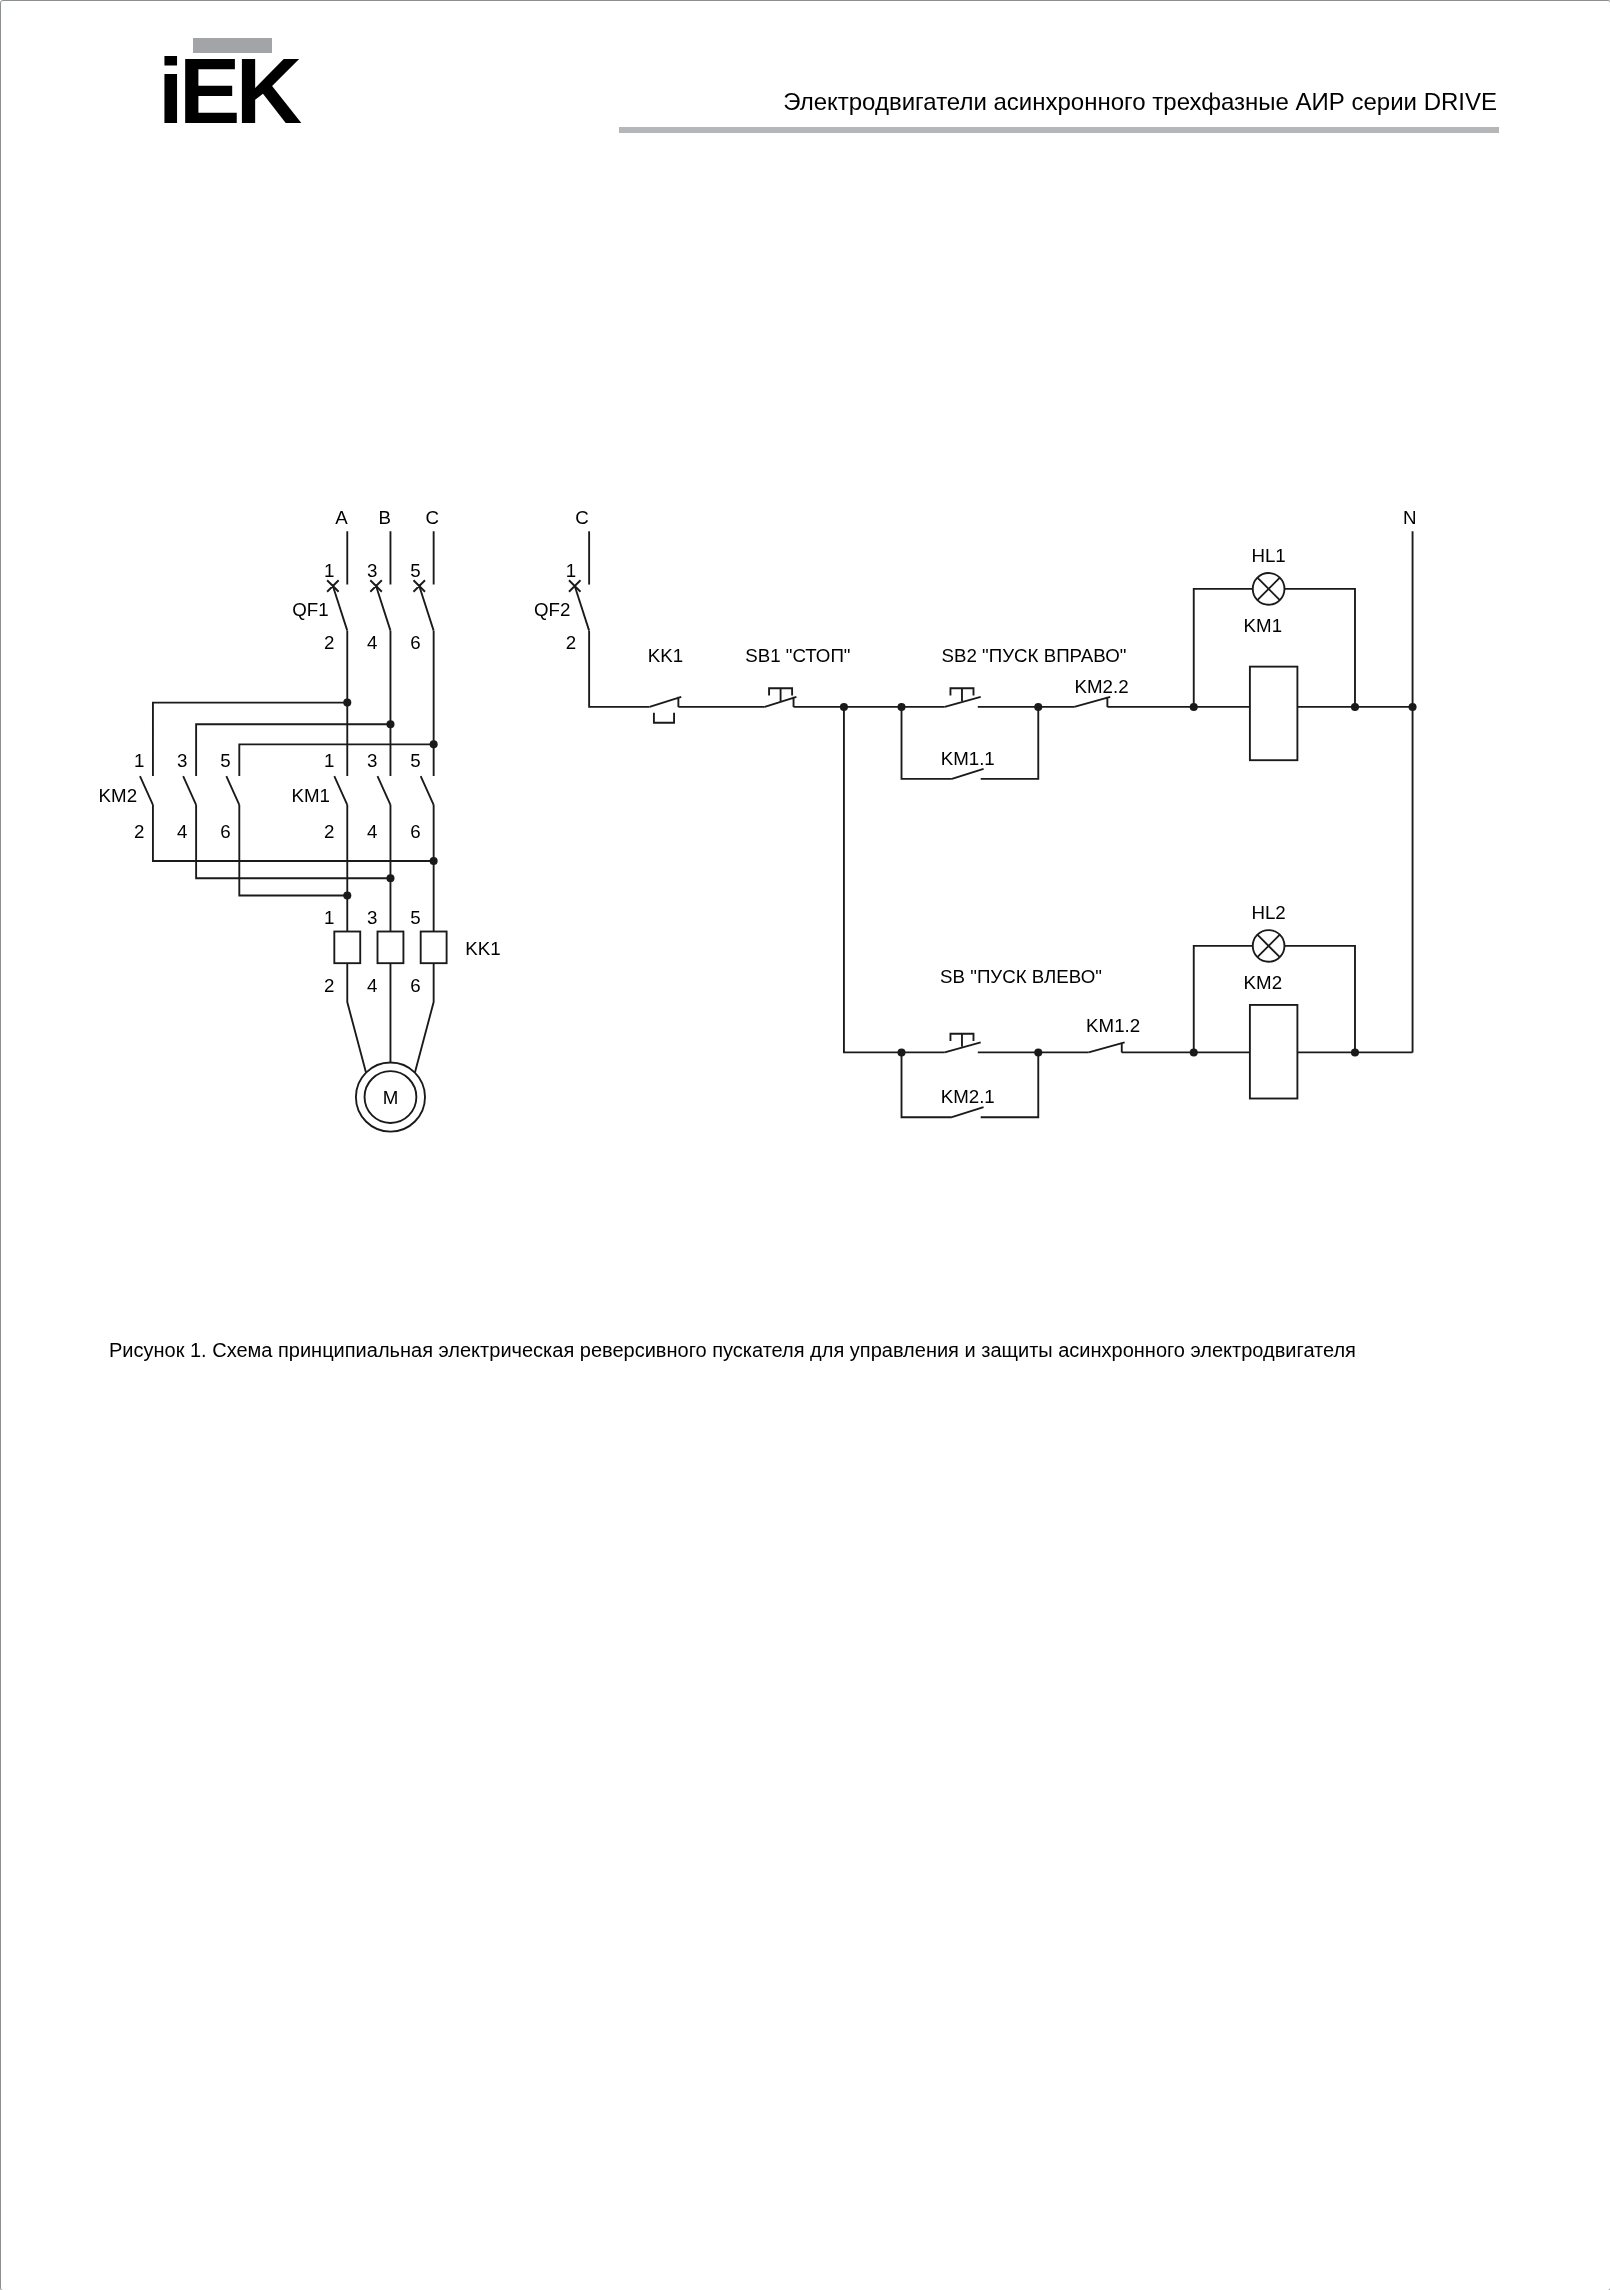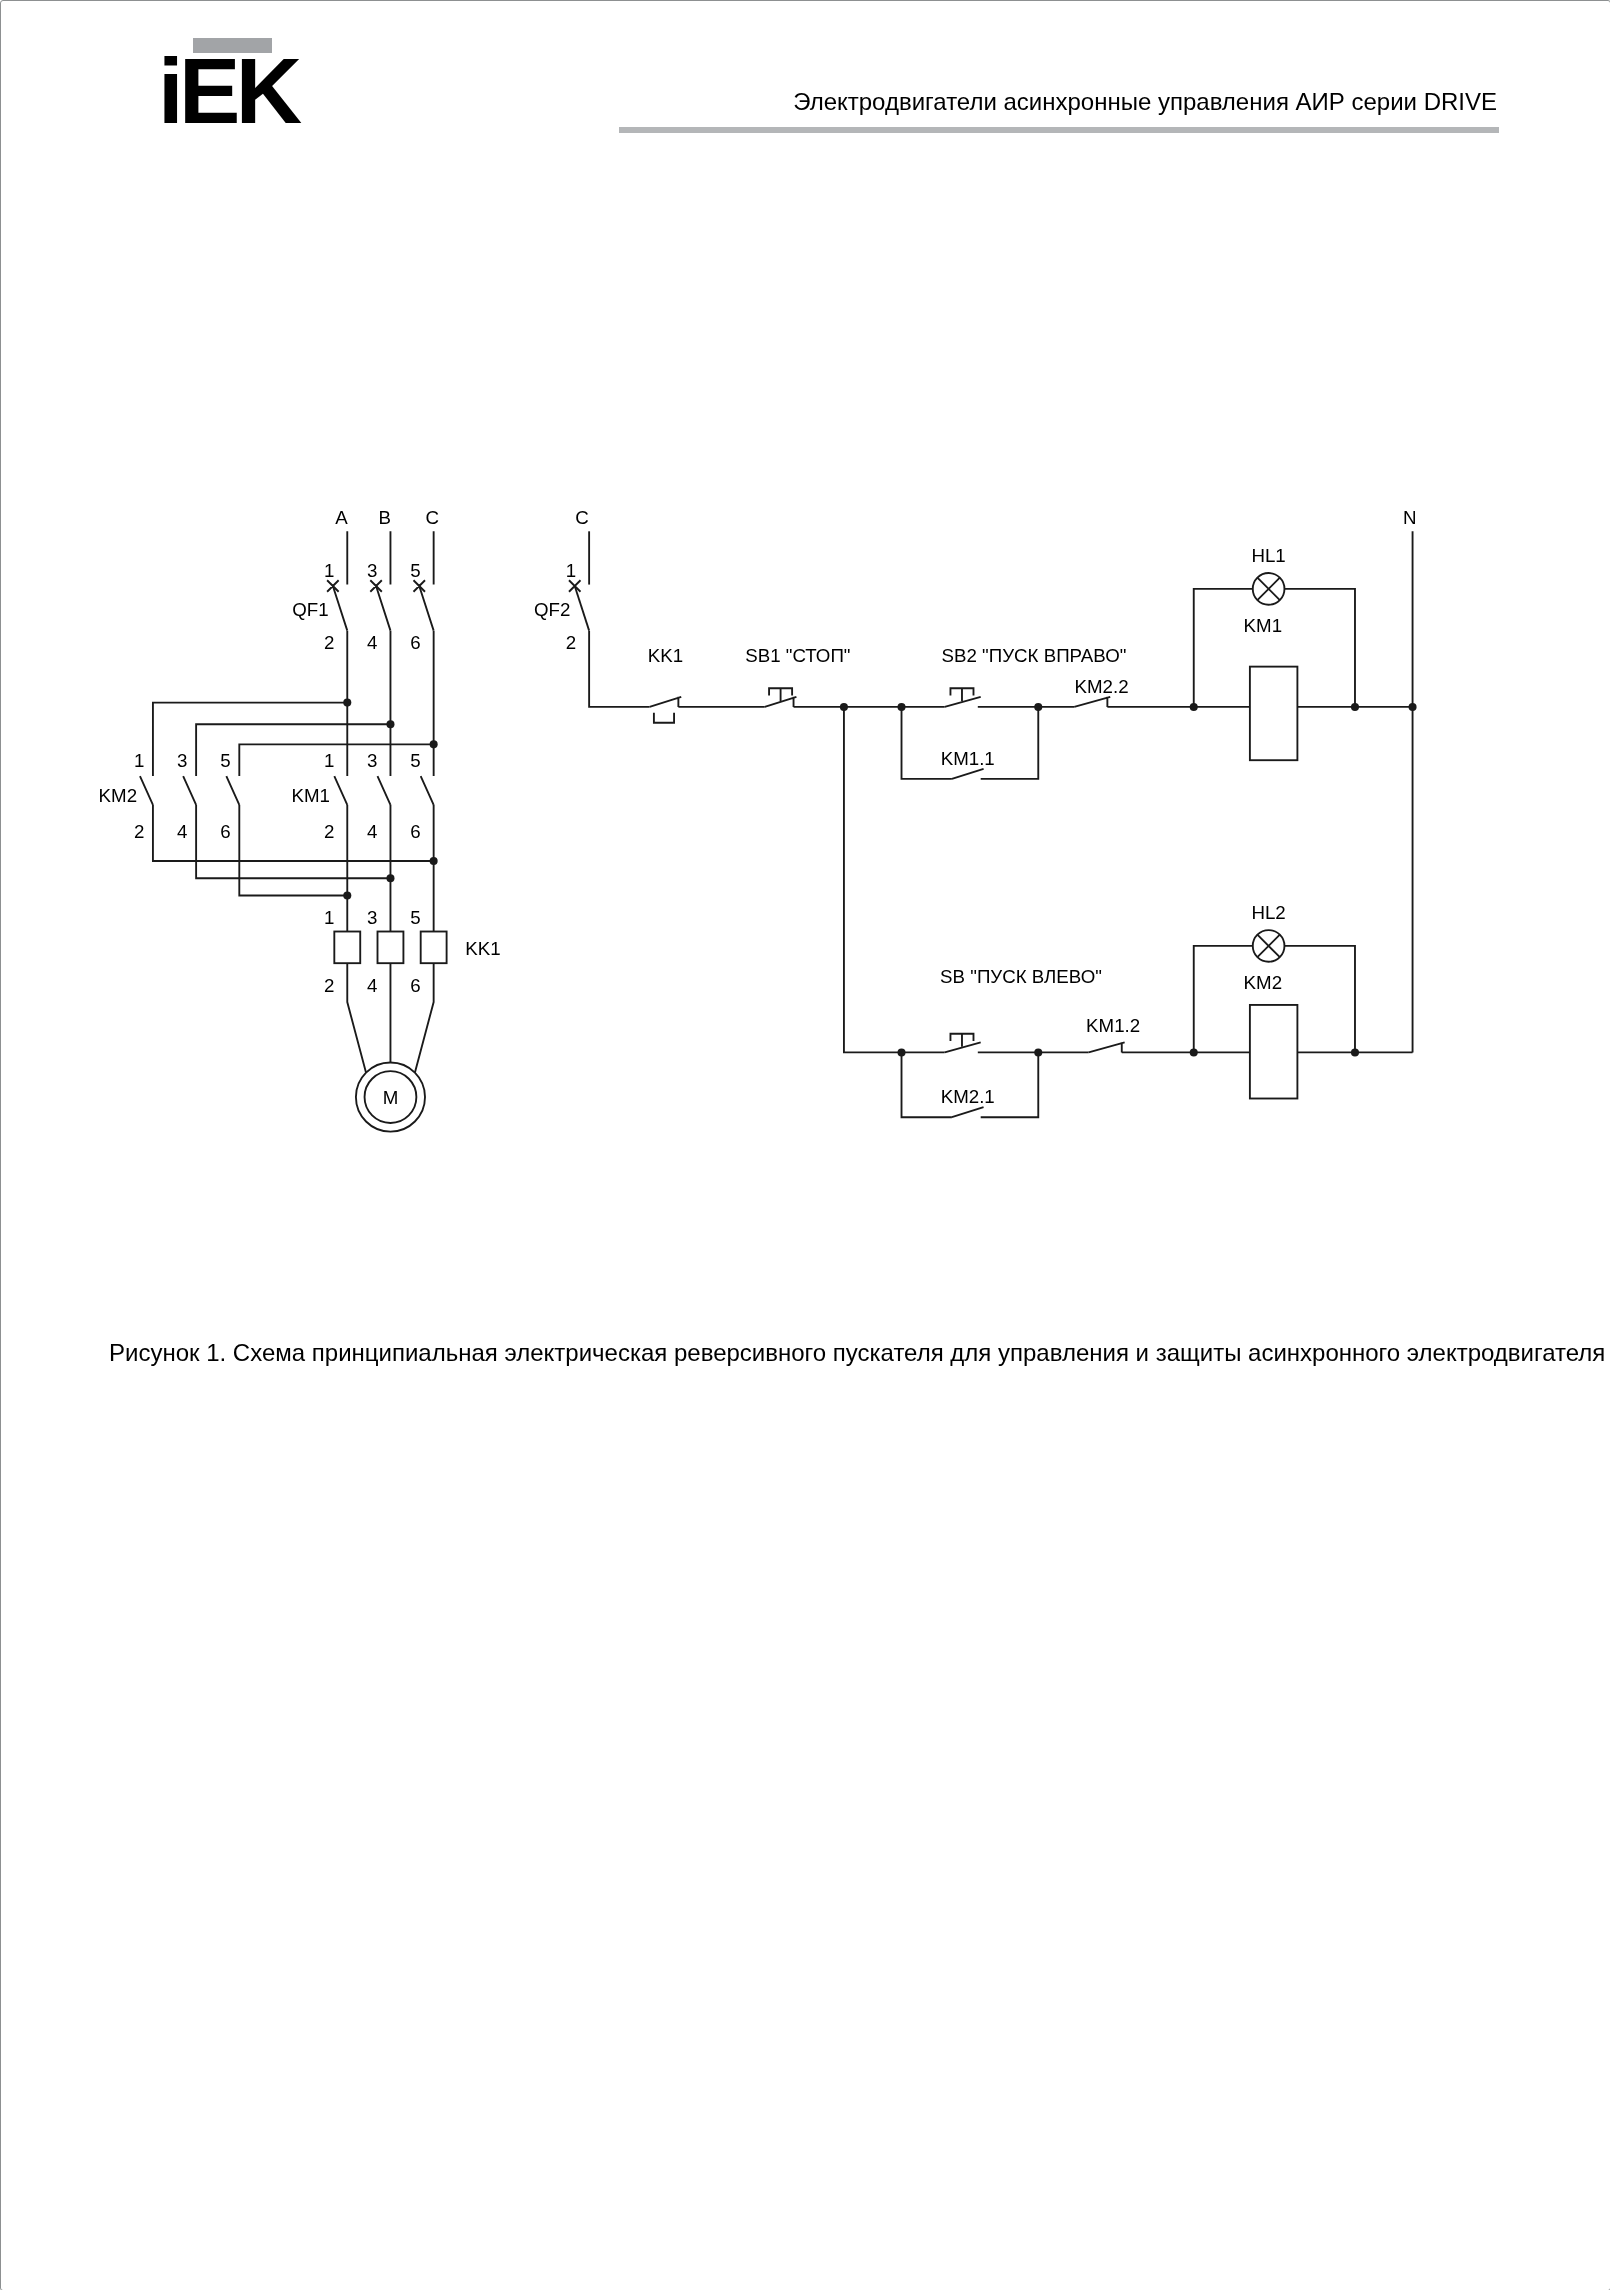--- a/index.html
+++ b/index.html
@@ -3,36 +3,36 @@
 <meta charset="utf-8">
 <style>
   html,body{margin:0;padding:0;background:#fff;}
   .page{position:relative;width:1611px;height:2291px;background:#fff;border:0.9px solid #8d9091;border-radius:3px;box-sizing:border-box;overflow:hidden;font-family:"Liberation Sans",sans-serif;color:#000;}
   .logo{position:absolute;left:157px;top:37px;width:240px;height:111px;}
   .logo-bar{position:absolute;left:35px;top:0;width:79px;height:14.8px;background:#a2a4a7;}
   .logo-text{position:absolute;left:0;top:7.4px;font-size:92px;font-weight:700;letter-spacing:-4.6px;line-height:1;color:#000;}
   .header-title{position:absolute;top:87px;right:113px;font-size:24px;white-space:nowrap;color:#000;}
   .header-rule{position:absolute;top:126px;left:618px;width:880px;height:5.5px;background:#b4b6b8;}
   .diagram-svg{position:absolute;left:0;top:490px;width:1611px;height:691px;}
-  .caption{position:absolute;left:108px;top:1338px;font-size:24px;white-space:nowrap;color:#000;}
+  .caption{position:absolute;left:108px;top:1338px;font-size:20px;white-space:nowrap;color:#000;}
   svg path, svg rect, svg circle{stroke:#1a1a1a;stroke-width:1.3;fill:none;}
   svg text{stroke:none;fill:#000;font-size:13px;font-family:"Liberation Sans",sans-serif;}
   svg circle.dot{fill:#1a1a1a;stroke:none;}
 </style>
 </head>
 <body>
 
 <div class="page">
 
   <div class="logo">
     <div class="logo-bar"></div>
     <div class="logo-text">iEK</div>
   </div>
 
-  <div class="header-title">Электродвигатели асинхронные управления АИР серии DRIVE</div>
+  <div class="header-title">Электродвигатели асинхронного трехфазные АИР серии DRIVE</div>
   <div class="header-rule"></div>
 
   <svg class="diagram-svg" viewBox="0 340 1118 480" preserveAspectRatio="xMidYMid meet" xmlns="http://www.w3.org/2000/svg">
 
     <g>
 
       <path d="M240,368 V405 M270,368 V405 M300,368 V405"></path>
 
       <g>
         <path d="M240,437 L230,406 M270,437 L260,406 M300,437 L290,406"></path>

